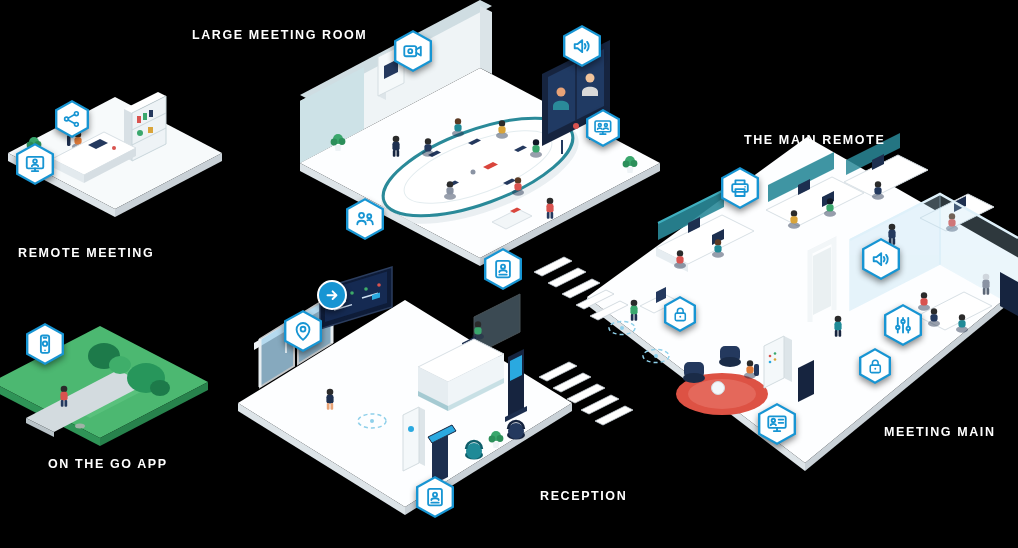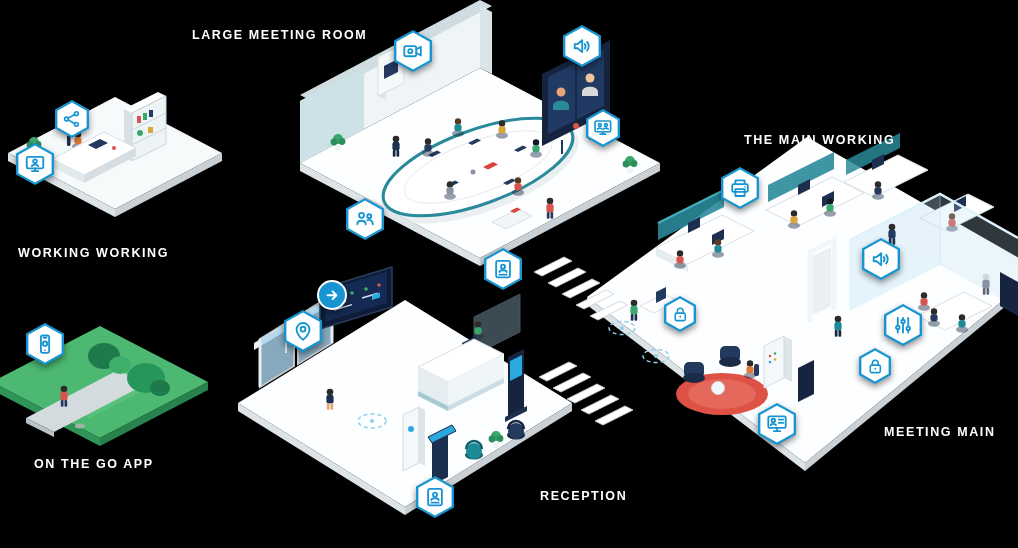--- a/index.html
+++ b/index.html
@@ -258,23 +258,23 @@
 
   <svg class="v" style="left:533px;top:357px" width="112" height="78" viewBox="0 0 112 78">
     <polygon points="6,20 36,5 44,9 14,24" fill="#ffffff" stroke="#c9d2d8" stroke-width=".8"></polygon>
     <polygon points="20,31 50,16 58,20 28,35" fill="#ffffff" stroke="#c9d2d8" stroke-width=".8"></polygon>
     <polygon points="34,42 64,27 72,31 42,46" fill="#ffffff" stroke="#c9d2d8" stroke-width=".8"></polygon>
     <polygon points="48,53 78,38 86,42 56,57" fill="#ffffff" stroke="#c9d2d8" stroke-width=".8"></polygon>
     <polygon points="62,64 92,49 100,53 70,68" fill="#ffffff" stroke="#c9d2d8" stroke-width=".8"></polygon>
   </svg>
 
   <div class="lbl" style="left:192px;top:28px">LARGE MEETING ROOM</div>
-  <div class="lbl" style="left:744px;top:133px">THE MAIN WORKING</div>
-  <div class="lbl" style="left:18px;top:246px">WORKING WORKING</div>
-  <div class="lbl" style="left:34px;top:457px">ON THE GO APP</div>
+  <div class="lbl" style="left:744px;top:133px">THE MAIN REMOTE</div>
+  <div class="lbl" style="left:18px;top:246px">REMOTE MEETING</div>
+  <div class="lbl" style="left:48px;top:457px">ON THE GO APP</div>
   <div class="lbl" style="left:884px;top:425px">MEETING MAIN</div>
   <div class="lbl" style="left:540px;top:489px">RECEPTION</div>
 
   <div id="icon-layer">
       <div class="hexwrap" style="left: 55px; top: 100px; height: 38px; width: 34px;">
         <div class="hexb"></div>
         <div class="hexi"></div>
         <svg class="hexsvg" viewBox="0 0 24 24">
           <circle cx="5.5" cy="12" r="2.3"></circle>
           <circle cx="17.5" cy="5.5" r="2.3"></circle>

